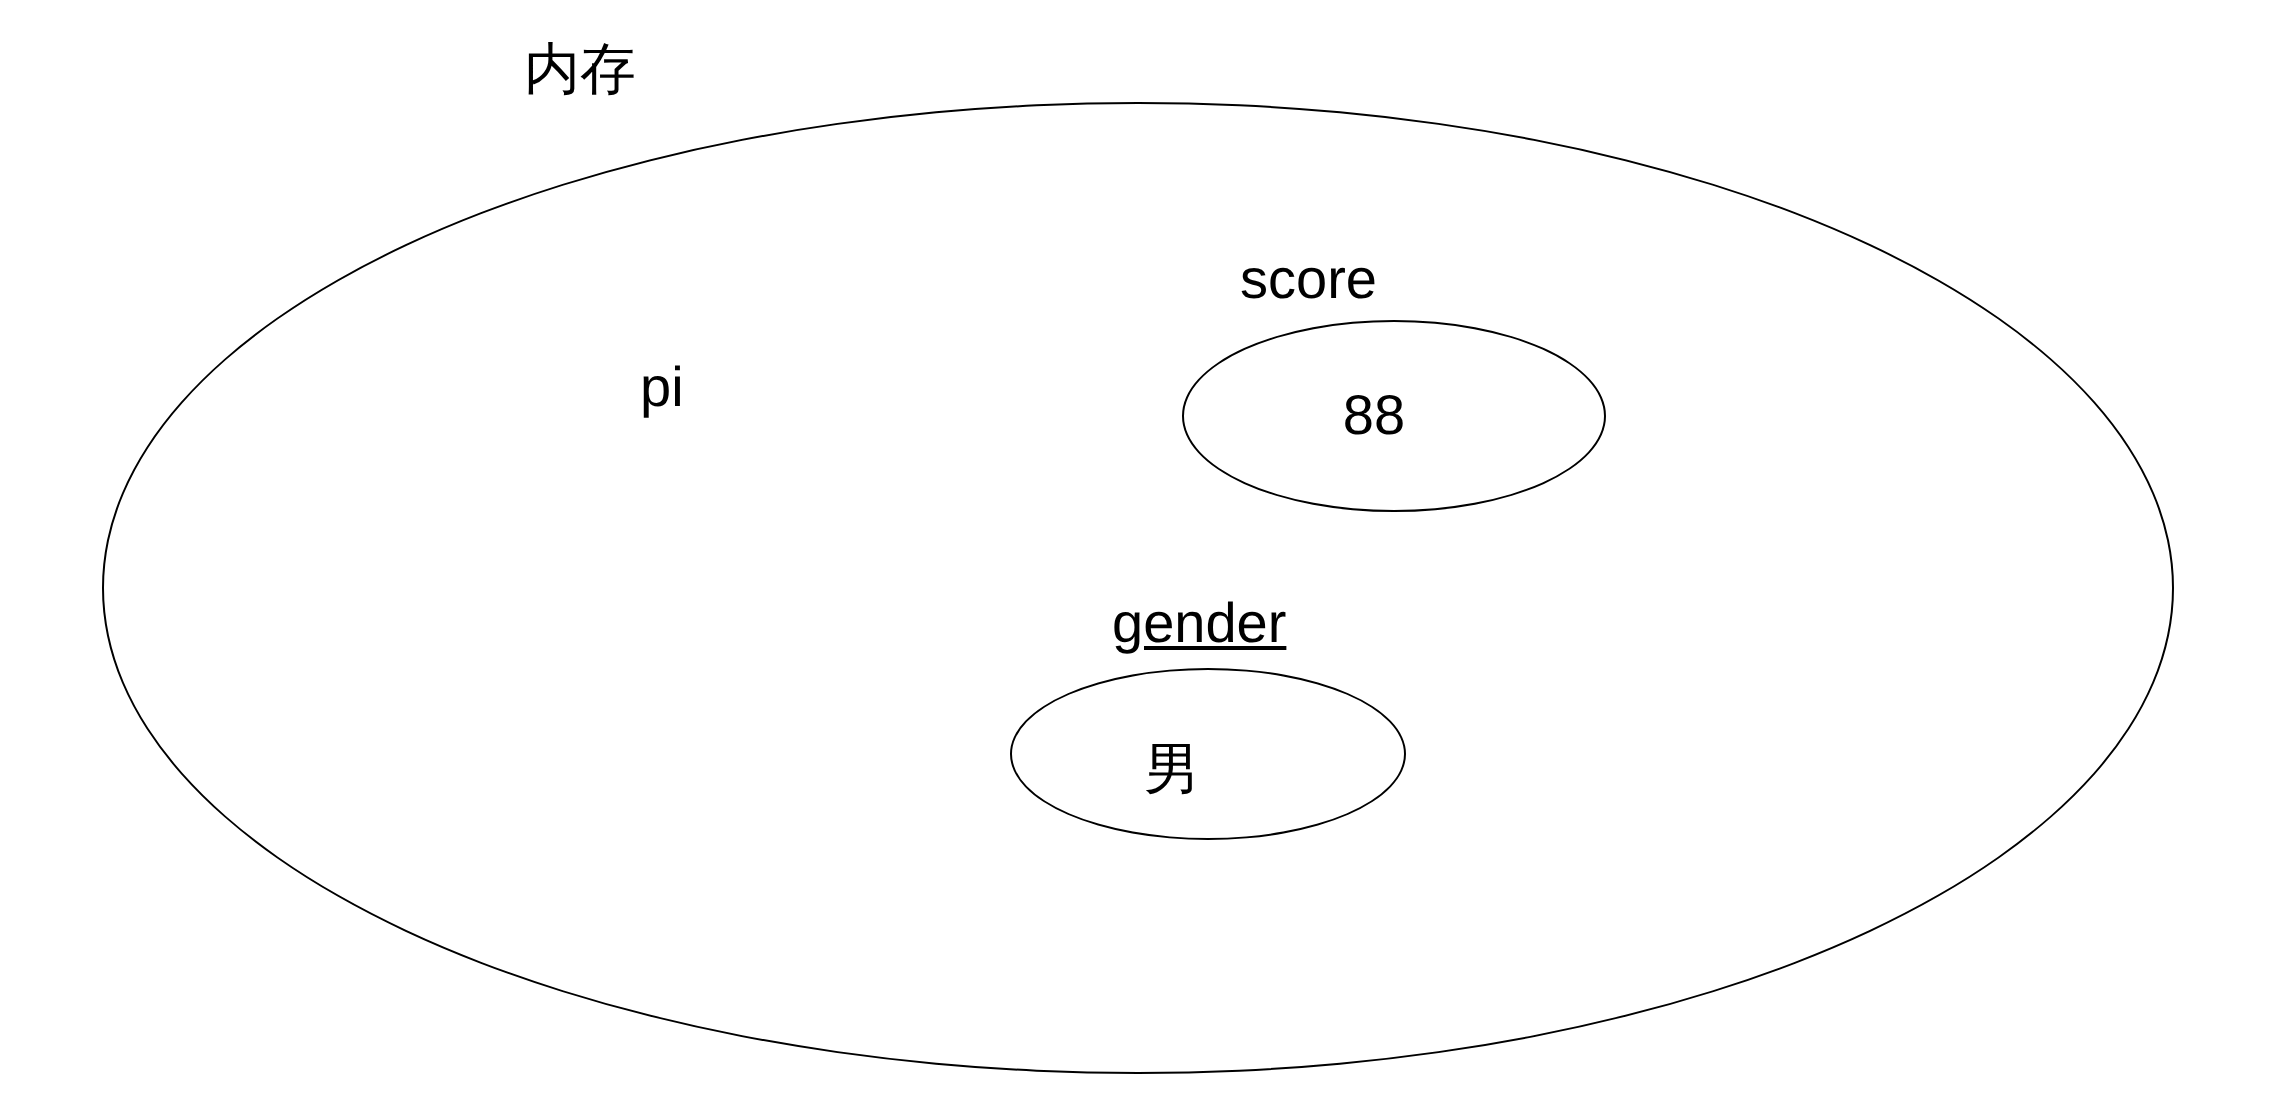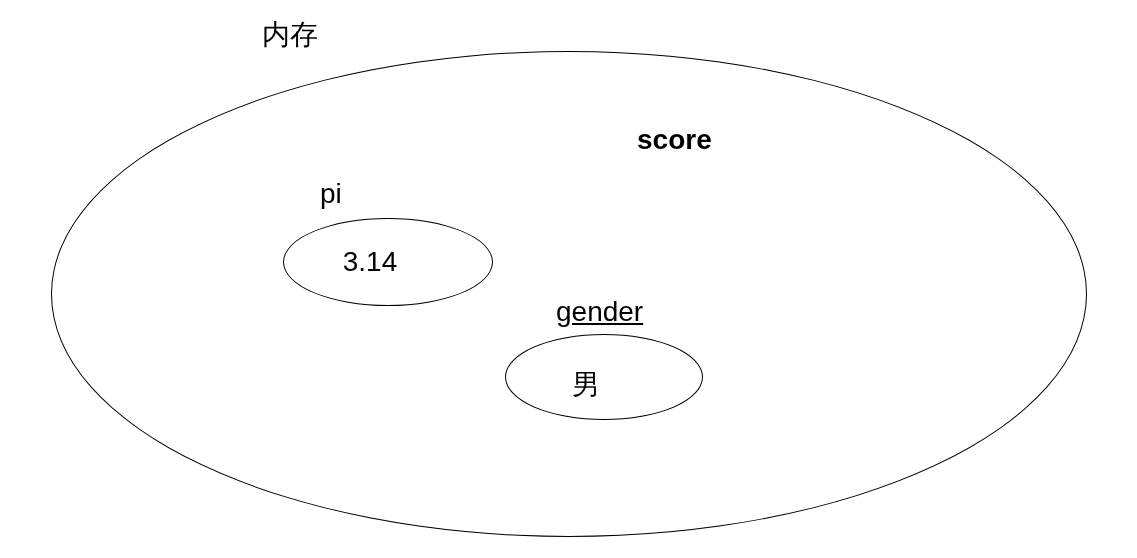--- a/index.html
+++ b/index.html
@@ -55,21 +55,21 @@
   }
   .label {
     position: absolute;
     font-size: 28px;
     line-height: 1;
     color: #000000;
     white-space: nowrap;
   }
   .memory-label { left: 262px; top: 21px; }
   .pi-label     { left: 320px; top: 180px; }
-  .score-label  { left: 637px; top: 126px; font-weight: bold; }
+  .score-label  { left: 620px; top: 126px; }
   .gender-label { left: 556px; top: 298px; text-decoration: underline; }
   .value {
     font-size: 28px;
     line-height: 1;
     color: #000000;
     white-space: nowrap;
   }
   .pi-value     { transform: translateX(-18px); }
   .score-value  { transform: translateX(-10px); }
   .gender-value { transform: translateX(-18px) translateY(8px); }
@@ -77,24 +77,24 @@
 </head>
 <body>
 
 <div class="canvas">
 
   <div class="label memory-label">内存</div>
 
   <div class="ellipse memory-ellipse"></div>
 
   <div class="label score-label">score</div>
+  <div class="ellipse score-ellipse">
+    <span class="value score-value">88</span>
+  </div>
 
   <div class="label pi-label">pi</div>
-  <div class="ellipse pi-ellipse">
-    <span class="value pi-value">3.14</span>
-  </div>
 
   <div class="label gender-label">gender</div>
   <div class="ellipse gender-ellipse">
     <span class="value gender-value">男</span>
   </div>
 
 </div>
 
 </body></html>

